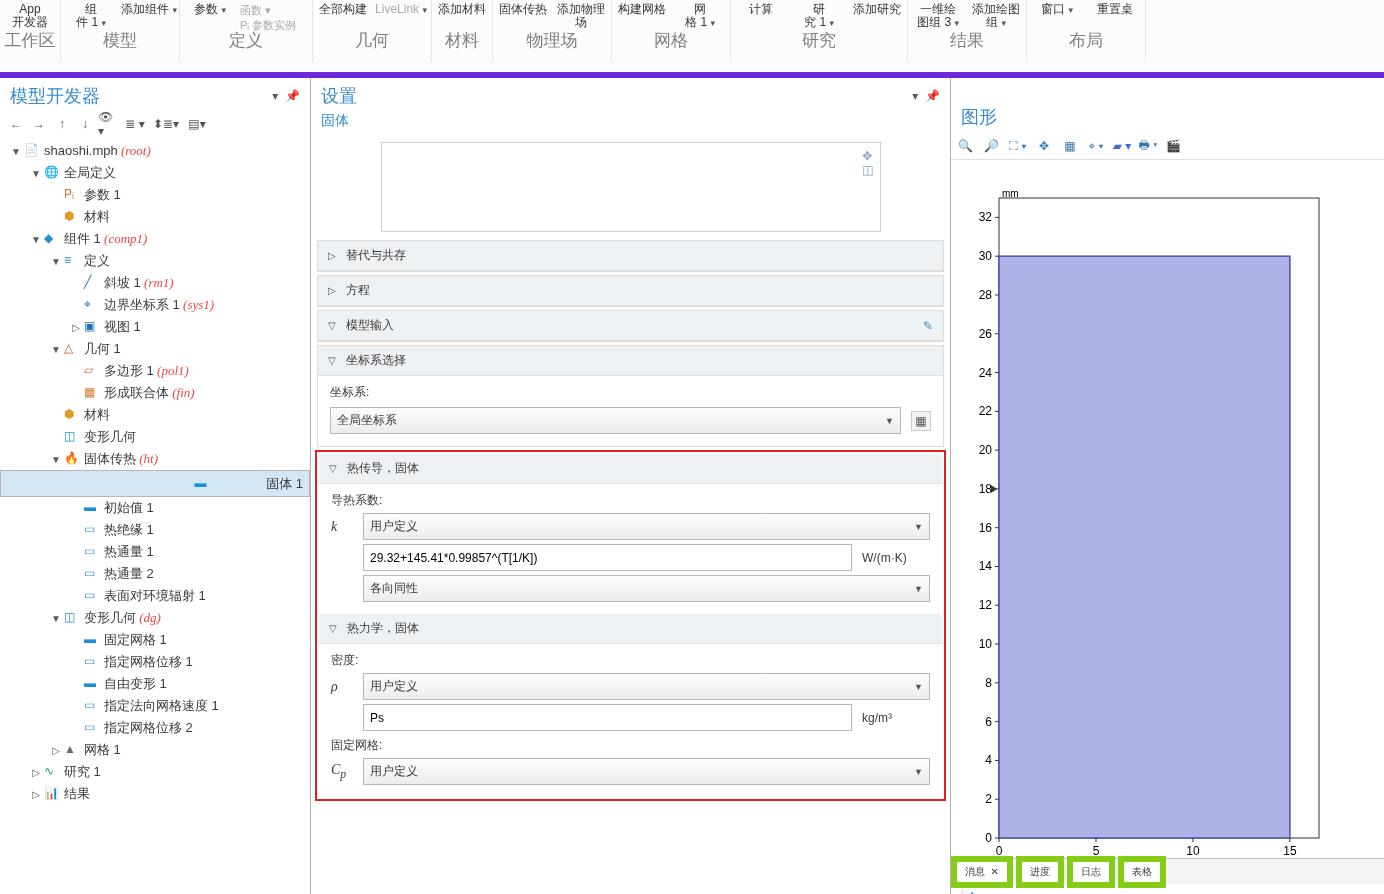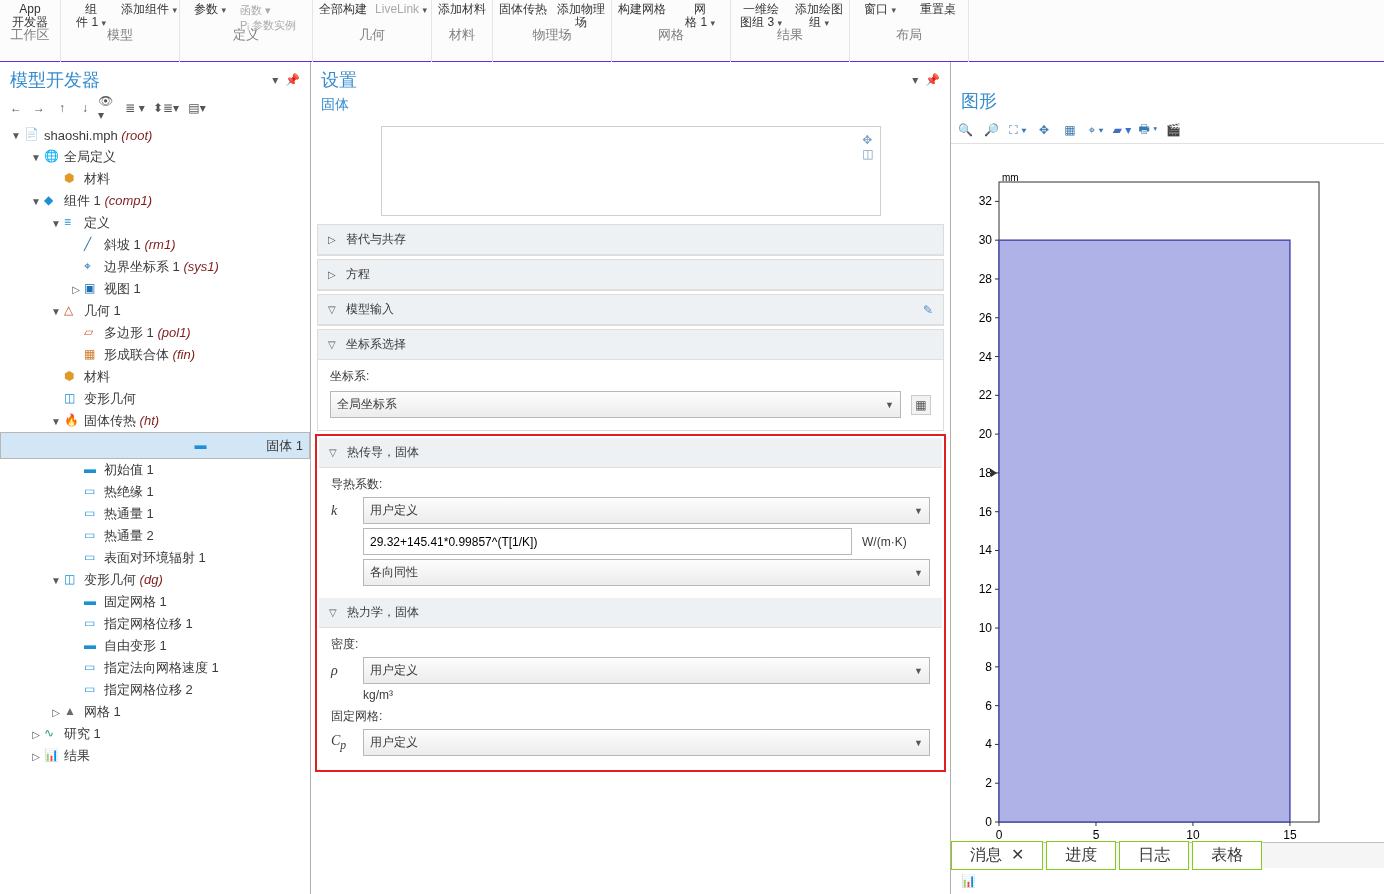--- a/index.html
+++ b/index.html
@@ -1,59 +1,59 @@
 <!DOCTYPE html>
 <html><head>
 <meta charset="utf-8">
 <style>
 * { box-sizing: border-box; margin: 0; padding: 0; }
 body { font-family: "Microsoft YaHei", Arial, sans-serif; font-size: 12px; color: #3a3a3a; background: #fff; overflow: hidden; width: 1384px; height: 894px; }
-.ribbon { display: flex; height: 62px; border-bottom: 1px solid #6d28d9; background: #fcfcfc; align-items: flex-start; }
+.ribbon { display: flex; height: 78px; border-bottom: 6px solid #6d28d9; background: #fcfcfc; align-items: flex-start; }
 .rgrp { display: flex; flex-direction: column; align-items: center; padding: 1px 2px 0; height: 62px; position: relative; border-right: 1px solid #e5e5e5; }
 .rgrp-items { display: flex; gap: 2px; }
 .ritm { display: flex; flex-direction: column; align-items: center; width: 56px; font-size: 12px; text-align: center; cursor: default; padding-top: 0; }
 .ritm .tx { margin-top: 2px; line-height: 13px; color: #353535; }
 .ritm .tx.gray { color: #a9a9a9; }
-.grplabel { position: absolute; bottom: 18px; font-size: 13px; color: #808080; }
+.grplabel { position: absolute; bottom: 10px; font-size: 17px; color: #808080; }
 .dd { font-size: 9px; color: #555; }
 .panels { display: flex; height: 832px; }
 .pane { border-right: 1px solid #b0b0b0; display: flex; flex-direction: column; overflow: hidden; }
 .pane.model { width: 311px; }
 .pane.settings { width: 640px; }
 .pane.graph { flex: 1; margin-top: 21px; }
 .pane-head { padding: 6px 10px 4px 10px; font-size: 18px; color: #368ccc; display: flex; justify-content: space-between; align-items: center; }
 .pane-head .mini { font-size: 12px; color: #595959; }
 .pane-sub { color: #368ccc; font-size: 14px; padding: 0 10px 6px; }
 .tbrow { display: flex; gap: 3px; padding: 2px 6px; align-items: center; }
 .tbtn { display:inline-flex; align-items:center; justify-content:center; width:20px; height:20px; font-size:12px; cursor:default; color:#555; }
 .tree { overflow: auto; padding: 4px 0; flex: 1; }
 .trow { display: flex; align-items: center; height: 22px; white-space: nowrap; }
 .trow.sel { background: #d2e6f6; }
 .indent { display: inline-block; }
 .tw { display: inline-flex; width: 12px; justify-content: center; color: #5a5a5a; font-size: 10px; }
 .tico { display: inline-block; width: 18px; height: 16px; margin: 0 2px; }
 .trow .lab { font-size: 13px; }
-.trow .lab .ital { font-style: italic; color: #7f1d1d; }
+.trow .lab .ital { font-style: italic; color: #ef4444; font-family: Liberation Serif, serif; }
 .sec { border: 1px solid #dcdcdc; margin: 3px 6px; }
 .sec-h { background: #eef1f4; padding: 6px 10px; display: flex; align-items: center; gap: 8px; border-bottom: 1px solid #e0e0e0; }
 .sec-h .chev { font-size: 10px; color: #555; width: 10px; }
 .sec-b { padding: 8px 12px; }
 .frow { display: flex; align-items: center; gap: 10px; margin: 4px 0; }
 .frow .sym { width: 22px; font-style: italic; font-family: "Times New Roman", serif; font-size: 14px; }
 .sel, input.tf { border: 1px solid #b7b7b7; background: #fff; padding: 4px 6px; font-size: 12px; height: 27px; }
 .sel { background: linear-gradient(#fdfdfd,#ececec); flex:1; display:flex; justify-content:space-between; align-items:center;gap:48px; }
 input.tf { flex: 1; background:#fff; }
 .unit { width: 68px; }
 .redbox { border: 2px solid #e02020; margin: 0 4px; padding: 2px 2px; }
 .canvas-wrap { position: relative; flex: 1; }
 svg.plot { position:absolute; top:28px; left:8px; }
 .gtoolbar { display:flex; gap:6px; padding:3px 5px; align-items:center; border-bottom:1px solid #e0e0e0; }
 .gb { width:20px; height:20px; display:inline-flex; align-items:center; justify-content:center; color:#3c78b0; cursor:default; }
 .bottom-tabs { display:flex; gap:3px; border-top:1px solid #c0c0c0; align-items:center; height:26px; background:#f5f5f5; }
-.bt { padding: 3px 18px; background:#fff; border:1px solid #84cc16; font-size:16px; }
+.bt { padding: 3px 8px; background:#fff; border:6px solid #84cc16; font-size:10px; }
 .imgph { margin:6px auto 8px; width:500px; height:90px; border:1px solid #cfcfcf; position:relative; background:#fff; }
 </style>
 </head>
 <body>
 
 <div class="ribbon" id="ribbon">
     <div class="rgrp">
       <div class="rgrp-items">
         <div class="ritm">
           <div class="tx">App<br>开发器</div>
@@ -117,20 +117,34 @@
     <div class="rgrp">
       <div class="rgrp-items">
         <div class="ritm">
           <div class="tx">构建网格</div>
         </div>
         <div class="ritm">
           <div class="tx">网<br>格 1 <span class="dd">▾</span></div>
         </div>
       </div>
       <div class="grplabel">网格</div>
+    </div>
+    <div class="rgrp">
+      <div class="rgrp-items">
+        <div class="ritm">
+          <div class="tx">计算</div>
+        </div>
+        <div class="ritm">
+          <div class="tx">研<br>究 1 <span class="dd">▾</span></div>
+        </div>
+        <div class="ritm">
+          <div class="tx">添加研究</div>
+        </div>
+      </div>
+      <div class="grplabel">研究</div>
     </div>
     <div class="rgrp">
       <div class="rgrp-items">
         <div class="ritm">
           <div class="tx">一维绘<br>图组 3 <span class="dd">▾</span></div>
         </div>
         <div class="ritm">
           <div class="tx">添加绘图组 <span class="dd">▾</span></div>
         </div>
       </div>
@@ -175,20 +189,26 @@
         </div>
         <div class="trow">
           <span class="indent" style="width:30px"></span>
           <span class="tw">▼</span>
           <span class="tico" style="color:#1f8fd5">🌐</span>
           <span class="lab">全局定义</span>
         </div>
         <div class="trow">
           <span class="indent" style="width:50px"></span>
           <span class="tw"></span>
+          <span class="tico" style="color:#d07a2a">Pᵢ</span>
+          <span class="lab">参数 1</span>
+        </div>
+        <div class="trow">
+          <span class="indent" style="width:50px"></span>
+          <span class="tw"></span>
           <span class="tico" style="color:#e09a2a">⬢</span>
           <span class="lab">材料</span>
         </div>
         <div class="trow">
           <span class="indent" style="width:30px"></span>
           <span class="tw">▼</span>
           <span class="tico" style="color:#1f8fd5">◆</span>
           <span class="lab">组件 1<span class="ital">  (comp1)</span></span>
         </div>
         <div class="trow">
@@ -436,20 +456,21 @@
             <div>密度:</div>
             <div class="frow">
               <span class="sym">ρ</span>
               <div class="sel">
                   <span>用户定义</span>
                   <span class="dd">▼</span>
                 </div>
             </div>
             <div class="frow">
               <span class="sym"></span>
+              <input class="tf" value="Ps" style="">
               <span class="unit">kg/m³</span>
             </div>
             <div style="margin-top:6px;">固定网格:</div>
             <div class="frow">
               <span class="sym"><i>C</i><sub>p</sub></span>
               <div class="sel">
                   <span>用户定义</span>
                   <span class="dd">▼</span>
                 </div>
             </div>

